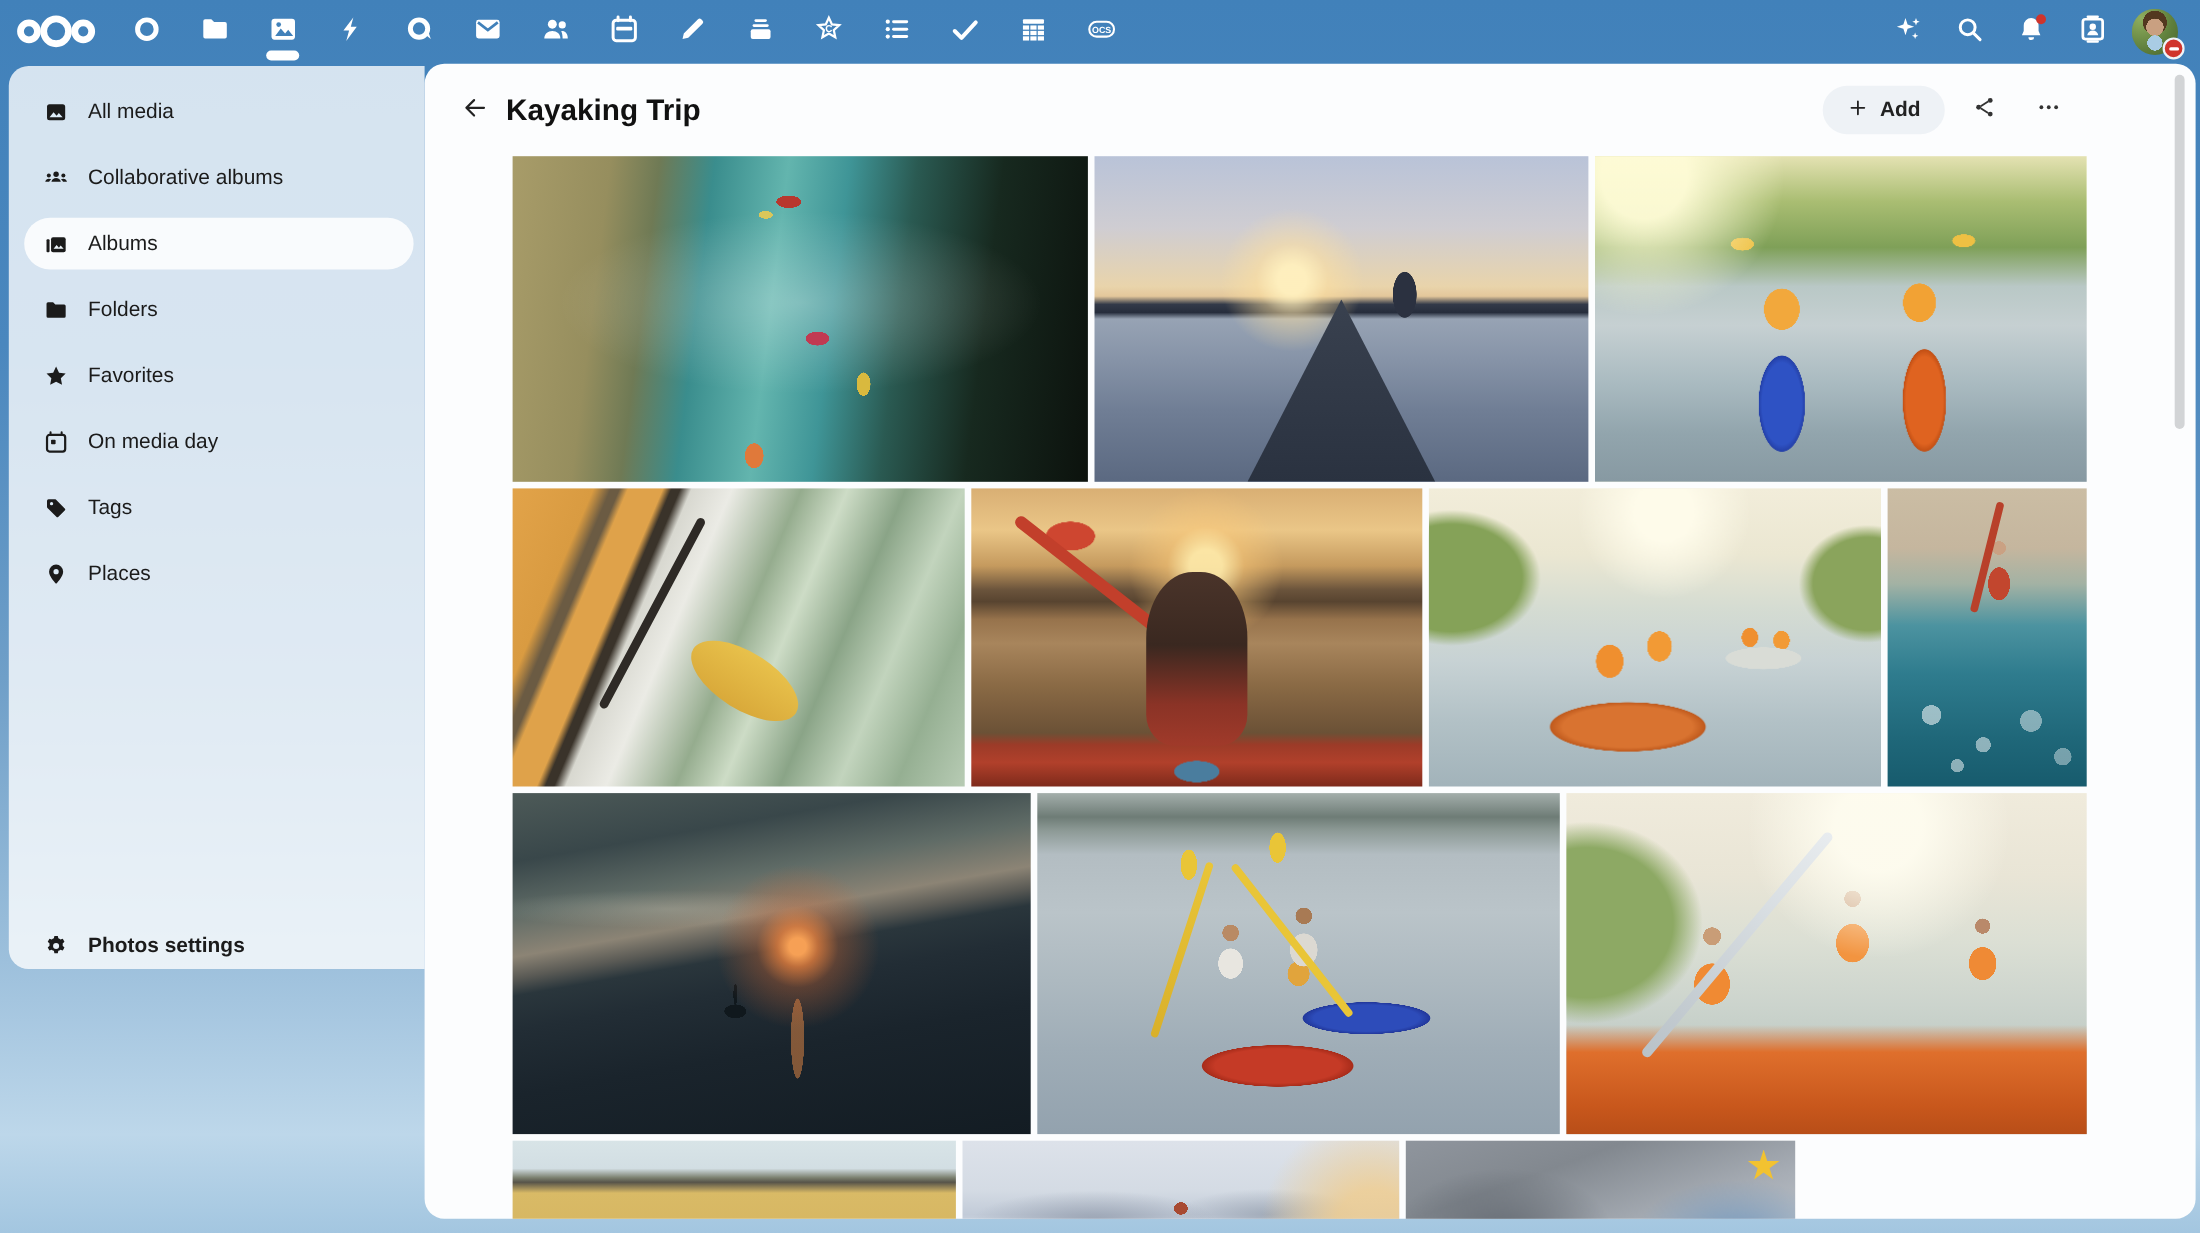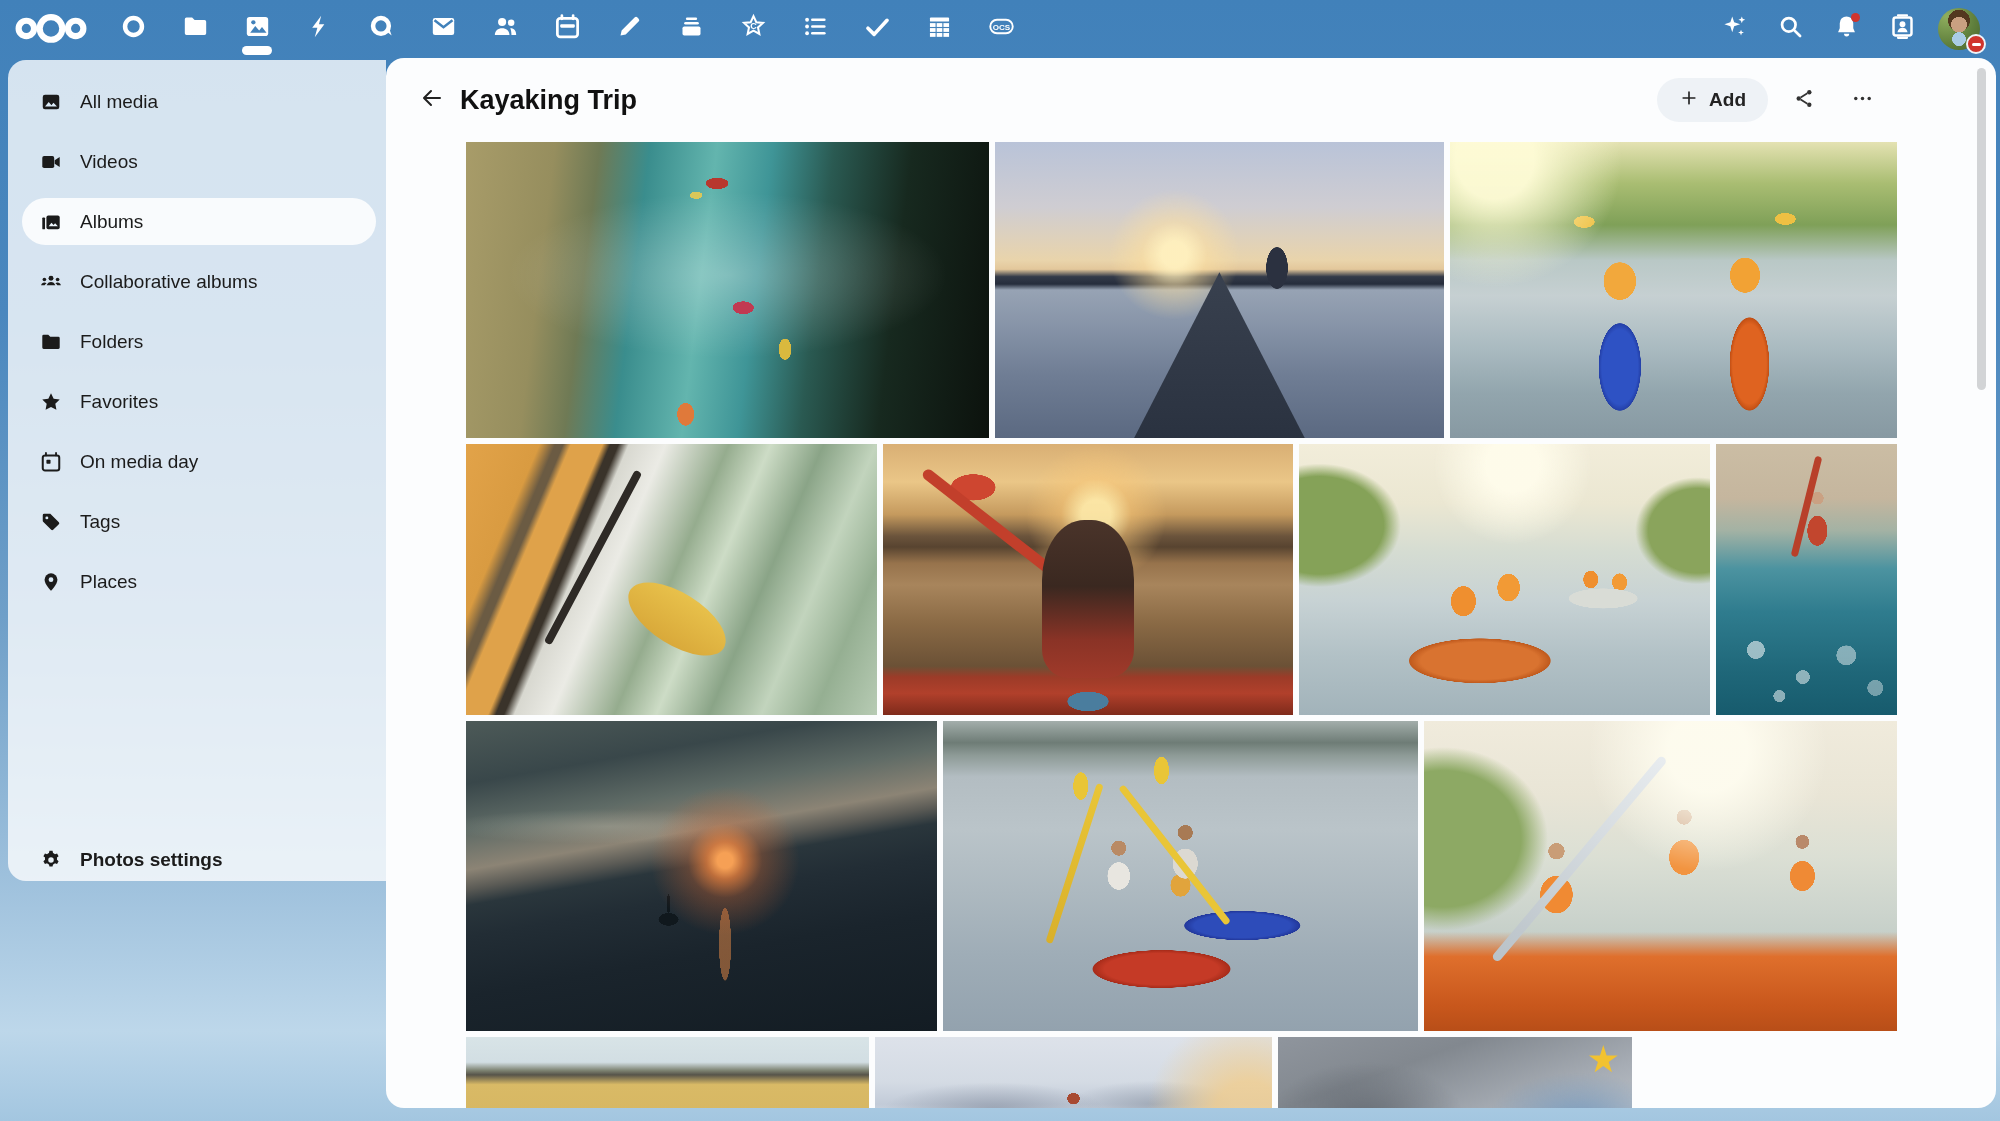--- a/index.html
+++ b/index.html
@@ -338,48 +338,39 @@
         <svg viewBox="0 0 24 24">
           <rect x="3" y="4" width="18" height="16" rx="2.5" fill="#1b1b1b"></rect>
           <path d="M5.5 17l4-5 3 3.5 2.2-2.6 3.8 4.1z" fill="#dcebf7"></path>
         </svg>
       </span>
     <span class="sb-label">All media</span>
   </div>
   <div class="sb-item">
     <span class="sb-ic">
         <svg viewBox="0 0 24 24" fill="#1b1b1b">
-          <rect x="2.5" y="5.5" width="13" height="13" rx="2"></rect>
-          <path d="M16 10l5.5-3.5v11L16 14z"></path>
-        </svg>
-      </span>
-    <span class="sb-label">Videos</span>
-  </div>
-  <div class="sb-item selected">
-    <span class="sb-ic">
-        <svg viewBox="0 0 24 24">
-          <rect x="2.5" y="7" width="3" height="13" rx="1" fill="#1b1b1b"></rect>
-          <rect x="7" y="5" width="14.5" height="15" rx="2" fill="#1b1b1b"></rect>
-          <path d="M9.5 16.5l3-3.8 2.3 2.7 1.7-2 3 3.1z" fill="#eef6fc"></path>
-        </svg>
-      </span>
-    <span class="sb-label">Albums</span>
-  </div>
-  <div class="sb-item">
-    <span class="sb-ic">
-        <svg viewBox="0 0 24 24" fill="#1b1b1b">
           <circle cx="12" cy="8" r="2.7"></circle>
           <path d="M7.3 15.5c.7-2.3 2.5-3.6 4.7-3.6s4 1.3 4.7 3.6z"></path>
           <circle cx="4.8" cy="9.3" r="2"></circle>
           <path d="M1.2 15.5c.5-1.9 1.9-3 3.6-3 .9 0 1.7.3 2.4.8-1 .7-1.7 1.4-2.1 2.2z"></path>
           <circle cx="19.2" cy="9.3" r="2"></circle>
           <path d="M22.8 15.5c-.5-1.9-1.9-3-3.6-3-.9 0-1.7.3-2.4.8 1 .7 1.7 1.4 2.1 2.2z"></path>
         </svg>
       </span>
     <span class="sb-label">Collaborative albums</span>
+  </div>
+  <div class="sb-item selected">
+    <span class="sb-ic">
+        <svg viewBox="0 0 24 24">
+          <rect x="2.5" y="7" width="3" height="13" rx="1" fill="#1b1b1b"></rect>
+          <rect x="7" y="5" width="14.5" height="15" rx="2" fill="#1b1b1b"></rect>
+          <path d="M9.5 16.5l3-3.8 2.3 2.7 1.7-2 3 3.1z" fill="#eef6fc"></path>
+        </svg>
+      </span>
+    <span class="sb-label">Albums</span>
   </div>
   <div class="sb-item">
     <span class="sb-ic">
         <svg viewBox="0 0 24 24">
           <path fill="#1b1b1b" d="M2.5 5.5A1.5 1.5 0 0 1 4 4h5l2.2 2.3H20a1.5 1.5 0 0 1 1.5 1.5V18a1.5 1.5 0 0 1-1.5 1.5H4A1.5 1.5 0 0 1 2.5 18z"></path>
         </svg>
       </span>
     <span class="sb-label">Folders</span>
   </div>
   <div class="sb-item">

